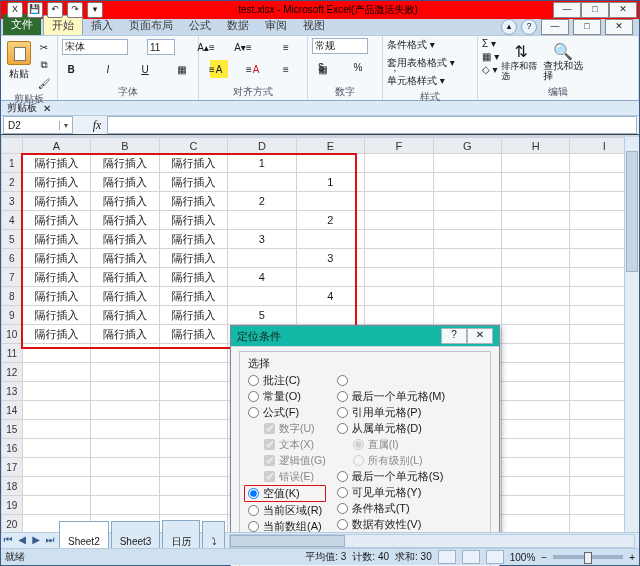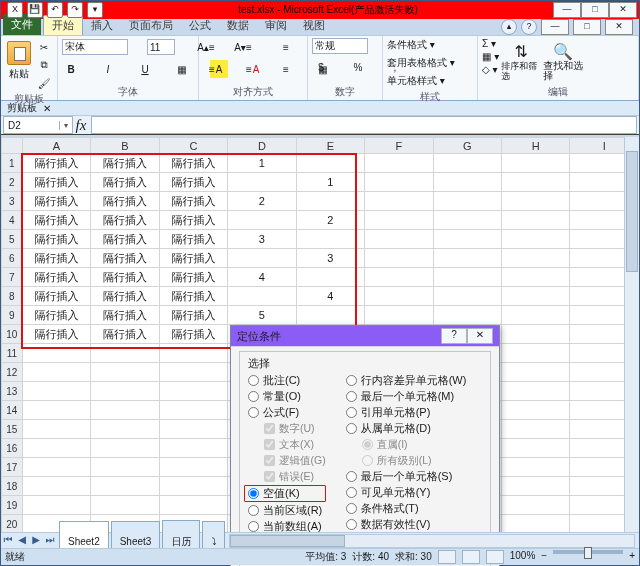--- a/index.html
+++ b/index.html
@@ -32,57 +32,57 @@
   .row { display:flex; gap:19px; margin-bottom:2px; align-items:center;}
   .col { display:flex; flex-direction:column; }
   .ic-paste { background:linear-gradient(#f9d27c,#f0a93a); border:1px solid #b57d1f; border-radius:2px; position:relative;}
   .ic-paste:after { content:""; position:absolute; width:10px; height:12px; background:white; border:1px solid #777; left:6px; top:5px;}
   
   .clipstrip { height:14px; background:#dce9f7; border-bottom:1px solid #b6cbe0; font-size:10px; padding-left:6px; display:flex; align-items:center; gap:6px;}
   
   .fxbar { height:18px; background:#eaf1f9; border-bottom:1px solid #404040; display:flex; align-items:center; }
   .namebox { width:64px; height:16px; border:1px solid #9cb3c9; background:white; font-size:10px; padding-left:4px; margin-left:2px; display:flex; align-items:center;}
   .namebox-arr { width:12px; border-left:1px solid #9cb3c9; text-align:center; font-size:8px; color:#555;}
-  .fxico { width:16px; text-align:center; font-style:italic; font-family:serif; font-size:15px; }
+  .fxico { width:16px; text-align:center; font-style:italic; font-family:serif; font-size:12px;margin-left:16px; }
   .fxinput { flex:1; height:16px; border:1px solid #9cb3c9; background:white; margin:0 2px;}
   
   .grid-wrap { position:absolute; top:136px; left:0; right:0; bottom:32px; background:white; }
   .grid { width:100%; border-collapse:collapse; font-size:11px; }
   .grid th, .grid td { border:1px solid #d4d4d4; box-sizing:border-box; }
   .grid th { background:#e9edf2; font-weight:normal; color:#333;}
   .grid .rowhdr { width:20px; text-align:center; background:#e9edf2; font-size:10px; height:16px;}
   .grid .colhdr { height:16px; text-align:center; font-size:11px;}
   .grid td { height:19px; text-align:center; }
   .grid td.wide { width:66px; }
   
   .sel-rect { position:absolute; border:2px solid #d11; pointer-events:none; }
   
   .dialog { position:absolute; left:229px; top:324px; width:268px; background:#f4f4f4; border:1px solid #7a8a9a; box-shadow:2px 2px 6px rgba(0,0,0,.25); font-size:11px; }
-  .dlg-title { height:20px; background:#8b5cf6; border-bottom:1px solid #cfd6dd; display:flex; align-items:center; padding:0 6px; font-size:11px;gap:36px;}
+  .dlg-title { height:20px; background:#14b8a6; border-bottom:1px solid #cfd6dd; display:flex; align-items:center; padding:0 6px; font-size:11px;gap:36px;}
   .dlg-title-right { margin-left:auto; display:flex; gap:0;}
   .dlg-title-right .db { width:24px; height:14px; border:1px solid #aab4bf; background:#f5f8fb; text-align:center; font-size:10px; line-height:12px; cursor:pointer;}
   .dlg-body { padding:4px 8px 8px 8px;}
   .fieldset { border:1px solid #c0c7ce; padding:4px 8px 6px 8px; margin-bottom:6px;}
   .fieldset-legend { font-size:11px; margin-bottom:2px;}
-  .opts { display:flex; gap:20px;}
+  .opts { display:flex; gap:11px;}
   .optcol { display:flex; flex-direction:column; gap:1px;}
   .opt { display:flex; align-items:center; gap:4px; height:15px; }
   .opt input { margin:0; width:11px; height:11px; }
   .opt.indent { padding-left:16px; font-size:10.5px; color:#888;}
   .opt.sel-opt { border:1px solid #d11; padding:0 3px; margin-left:-4px; border-radius:1px;}
   .opt.indent input[type=checkbox] { accent-color:#888;}
   
   .sheetstrip { position:absolute; bottom:16px; left:0; right:0; height:16px; background:#dce9f7; border-top:1px solid #b6cbe0; display:flex; align-items:center; font-size:10px; }
   .navbtn { width:14px; height:14px; text-align:center; line-height:12px; color:#385d8a; cursor:pointer;}
   .shtab { padding:14px 8px; background:#fff; border:1px solid #8aa9c7; border-bottom:none; margin-left:2px; cursor:pointer; border-radius:0 0 3px 3px;}
   .shtab.inactive { background:#dce9f7; }
   .hscroll { flex:1; height:12px; margin:0 4px; background:#e4ecf5; border:1px solid #b6cbe0; position:relative;}
   .hscroll-thumb { position:absolute; left:0; width:28%; top:0; bottom:0; background:#c6d4e3; border:1px solid #9cb3c9;}
   .statusbar { position:absolute; bottom:0; left:0; right:0; height:16px; background:#cfe0f1; border-top:1px solid #b6cbe0; display:flex; align-items:center; font-size:10px; padding:0 4px; gap:8px;}
-  .statusbar .right { margin-left:auto; display:flex; gap:6px;}
+  .statusbar .right { margin-left:auto; display:flex; align-items:center; gap:6px;}
   .viewbtn { width:16px; height:12px; border:1px solid #9cb3c9; background:#eaf1f9; cursor:pointer;}
   .zoomslider { width:70px; height:4px; background:#9cb3c9; position:relative;}
   .zoomslider:after{content:"";position:absolute;left:50%;top:-3px;width:6px;height:10px;background:#eaf1f9;border:1px solid #666;transform:translateX(-50%);}
   
   .vscroll { position:absolute; top:136px; right:0; bottom:32px; width:14px; background:#e4ecf5; border-left:1px solid #b6cbe0;}
   .vscroll-thumb { position:absolute; top:14px; height:30%; left:1px; right:1px; background:#c6d4e3; border:1px solid #9cb3c9;}
 </style>
 </head>
 <body>
 
@@ -601,21 +601,20 @@
                 <span>当前数组(A)</span>
               </label>
             <label class="opt">
                 <input type="radio" name="g" style="">
                 <span>对象(B)</span>
               </label>
           </div>
           <div class="optcol">
             <label class="opt">
                 <input type="radio" name="g" style="">
-                <span>行内容差异单元格(W)</span>
               </label>
             <label class="opt">
                 <input type="radio" name="g" style="">
                 <span>最后一个单元格(M)</span>
               </label>
             <label class="opt">
                 <input type="radio" name="g" style="">
                 <span>引用单元格(P)</span>
               </label>
             <label class="opt">

